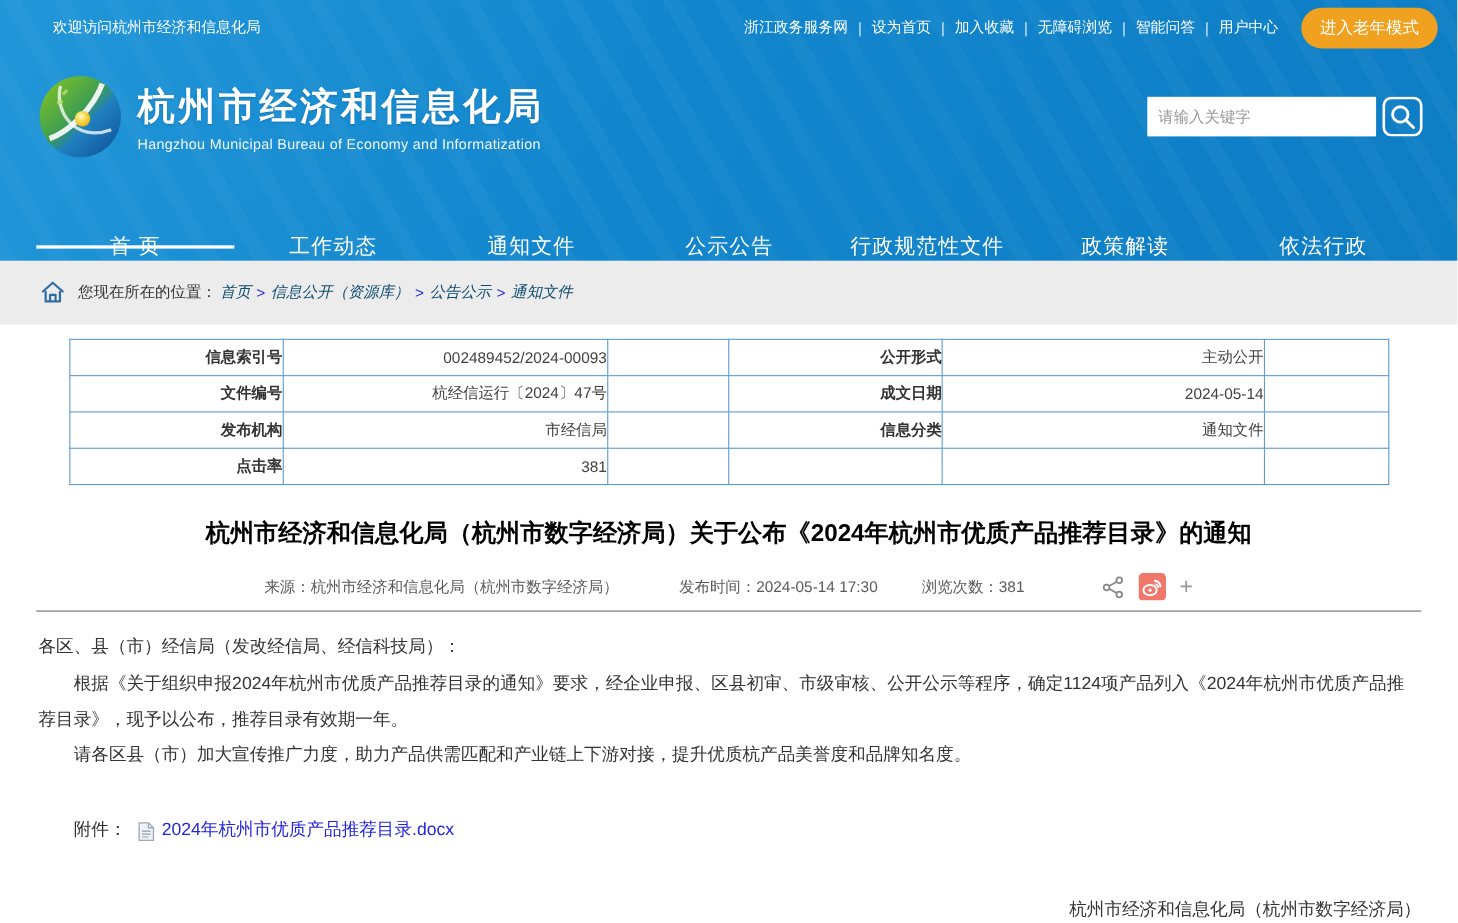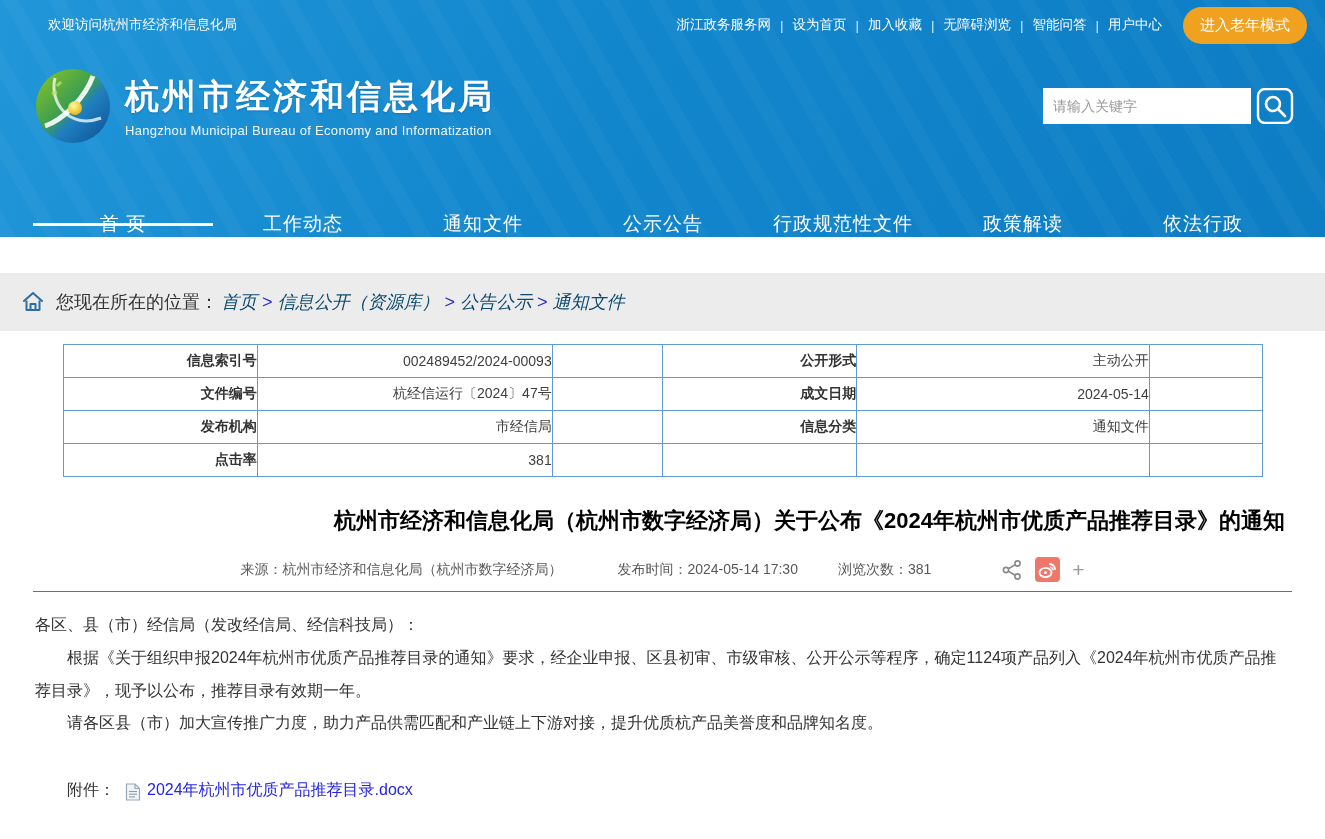--- a/index.html
+++ b/index.html
@@ -36,33 +36,33 @@
     cursor:pointer; display:flex; align-items:center; justify-content:center; }
 
   .nav { height:75px; display:flex; padding-left:33px; position:relative; z-index:2; }
   .nav-item { width:180px; display:flex; align-items:flex-end; justify-content:center;
     color:#fff; font-size:19px; letter-spacing:1px; cursor:pointer; position:relative; }
   .nav-item.active::after { content:""; position:absolute; left:0; right:0; bottom:11px;
     height:3px; background:#fff; }
 
   
   .crumb-bar { height:58px; background:#ececec; display:flex; align-items:center;
-    padding:0 22px; font-size:18px; color:#333;margin-top:36px; }
+    padding:0 37px; font-size:14px; color:#333; }
   .crumb-bar .home-ic { margin-right:12px; display:flex; }
   .crumb-bar a { color:#0c4a6e; text-decoration:none; cursor:pointer; margin:0 3px;font-style:italic; }
   .crumb-sep { color:#2b2bd5; margin:0 2px; }
 
   
   .info-table { width:1200px; margin:13px auto 0; border-collapse:collapse; table-layout:fixed; }
   .info-table td { border:1px solid #5e9bd3; height:33px; text-align:right;
     font-size:14px; color:#404040; overflow:hidden; white-space:nowrap; }
   .info-table td.lbl { font-weight:bold; color:#333; }
 
   
-  .art-title { text-align:right; margin:29px 40px 0; font-size:22px; font-weight:bold; color:#000; }
+  .art-title { text-align:center; margin:29px 40px 0; font-size:22px; font-weight:bold; color:#000; }
   .meta { display:flex; align-items:center; justify-content:center; margin-top:21px;
     font-size:14px; color:#595959; }
   .meta .m-src { margin-right:55px;text-align:center; } .meta .m-pub { margin-right:40px; }
   .meta .m-icons { display:flex; align-items:center; margin-left:70px; gap:12px; }
   .meta .plus { font-size:21px; color:#9a9a9a; line-height:1; cursor:pointer; }
   .hr { border-bottom:1px solid #6e6e6e; margin:9px 33px 0; }
 
   .body-text { margin:17px 35px 0; font-size:16px; color:#333; line-height:2.05; }
   .body-text p.ind { text-indent:2em; }
   .attach { display:flex; align-items:flex-end; margin:40px 35px 0 67px; font-size:16px; color:#333; }

